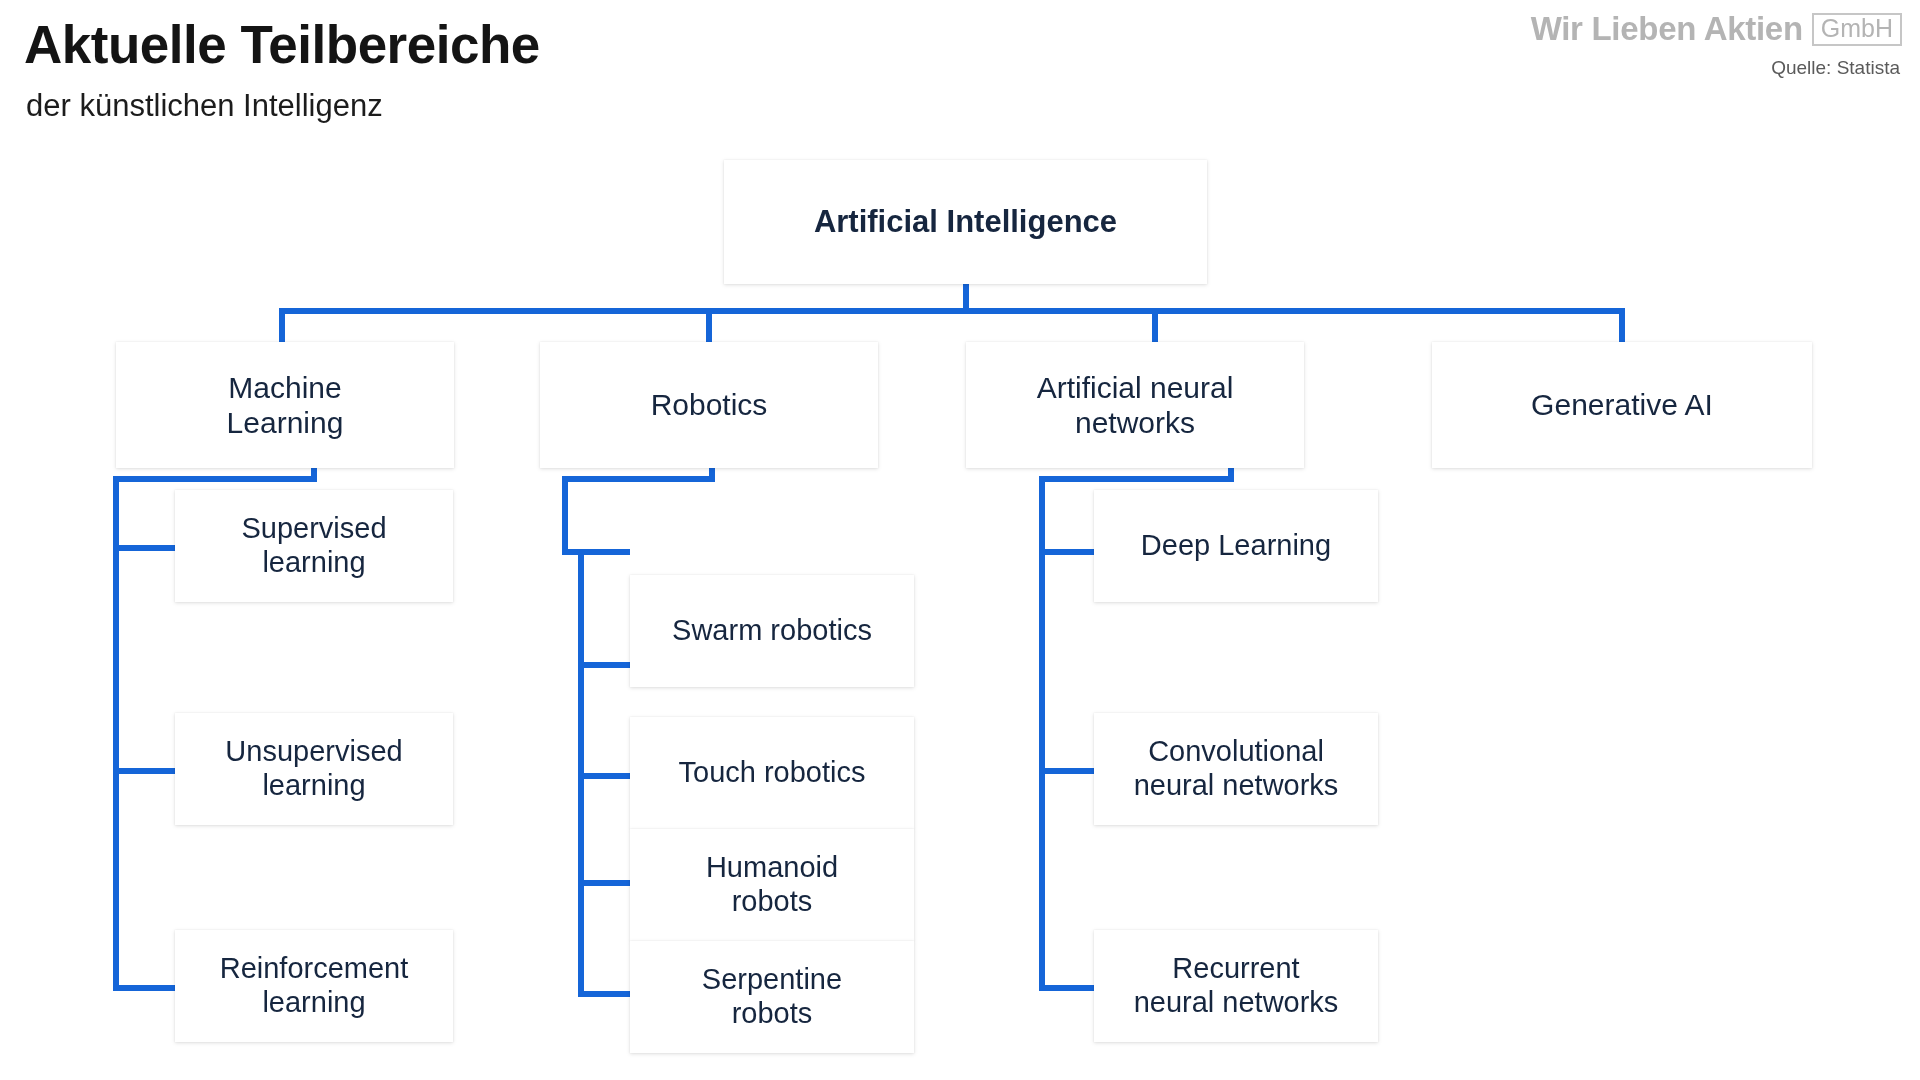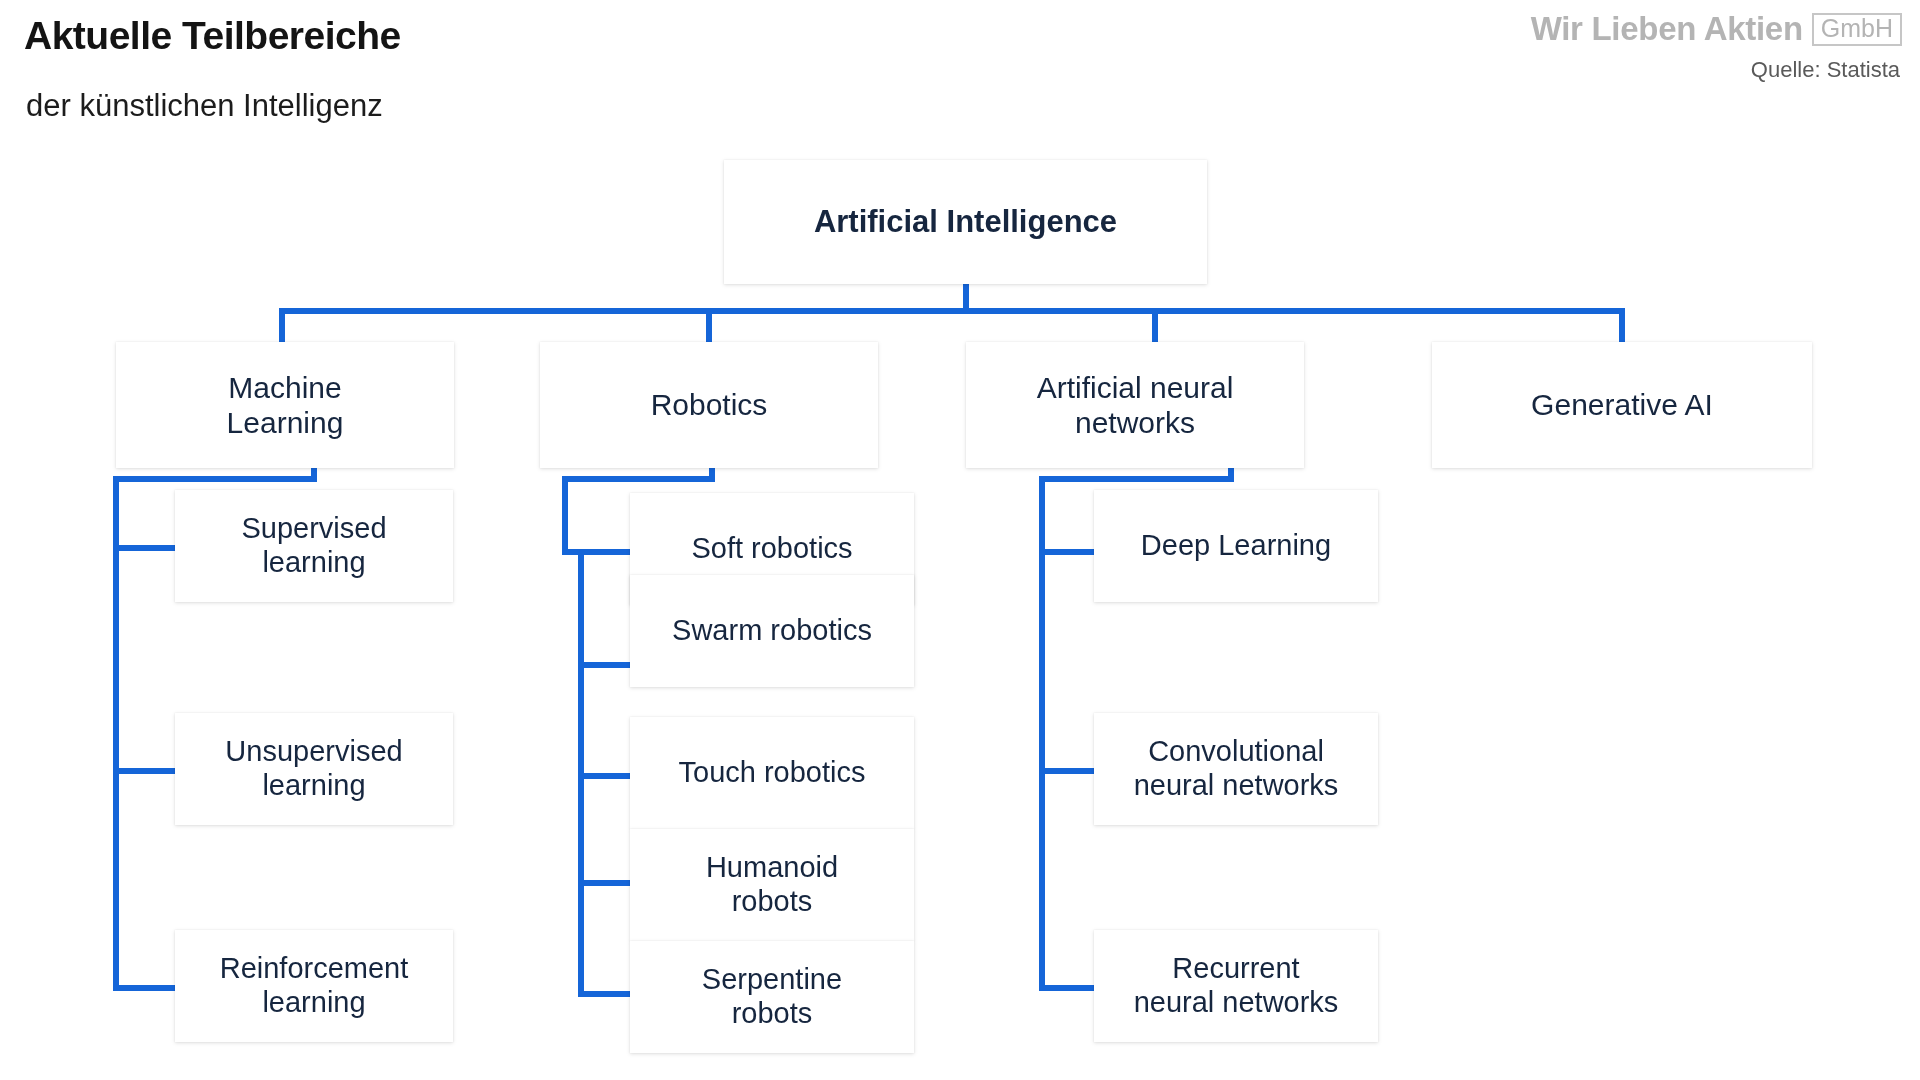--- a/index.html
+++ b/index.html
@@ -19,21 +19,21 @@
   #header {
     position: absolute;
     left: 0; top: 0;
     width: 1920px;
     height: 140px;
   }
   #title {
     position: absolute;
     left: 24px;
     top: 14px;
-    font-size: 39px;
+    font-size: 53px;
     font-weight: 700;
     color: #141414;
     letter-spacing: -0.5px;
     white-space: nowrap;
     text-align: center;
   }
   #subtitle {
     position: absolute;
     left: 26px;
     top: 88px;
@@ -64,21 +64,21 @@
     color: #b4b4b4;
     border: 2px solid #c6c6c6;
     padding: 1px 7px 3px 7px;
     line-height: 1;
     white-space: nowrap;
   }
   #source {
     position: absolute;
     right: 20px;
     top: 57px;
-    font-size: 22px;
+    font-size: 19px;
     color: #5a5a5a;
     white-space: nowrap;
     margin-left: 28px;
   }
 
   
   #diagram {
     position: absolute;
     left: 0; top: 0;
     width: 1920px;
@@ -185,23 +185,20 @@
   </div>
   <div class="node level3" style="left:175px; top:713px; width:278px; height:112px;">
     <span class="label">Unsupervised
 learning</span>
   </div>
   <div class="node level3" style="left:175px; top:930px; width:278px; height:112px;">
     <span class="label">Reinforcement
 learning</span>
   </div>
 
-  <div class="node level3" style="left:630px; top:493px; width:284px; height:112px;">
-    <span class="label">Soft robotics</span>
-  </div>
   <div class="node level3" style="left:630px; top:575px; width:284px; height:112px;">
     <span class="label">Swarm robotics</span>
   </div>
   <div class="node level3" style="left:630px; top:717px; width:284px; height:112px;">
     <span class="label">Touch robotics</span>
   </div>
   <div class="node level3" style="left:630px; top:829px; width:284px; height:112px;">
     <span class="label">Humanoid
 robots</span>
   </div>

